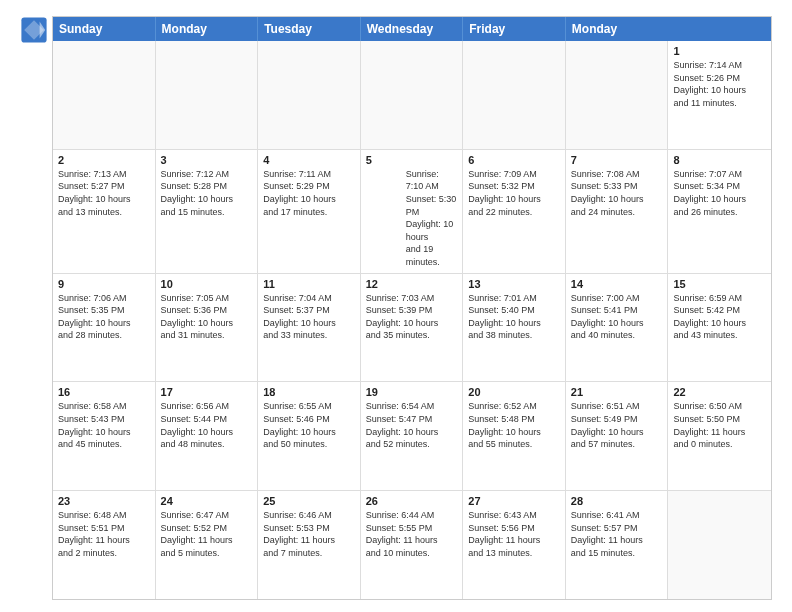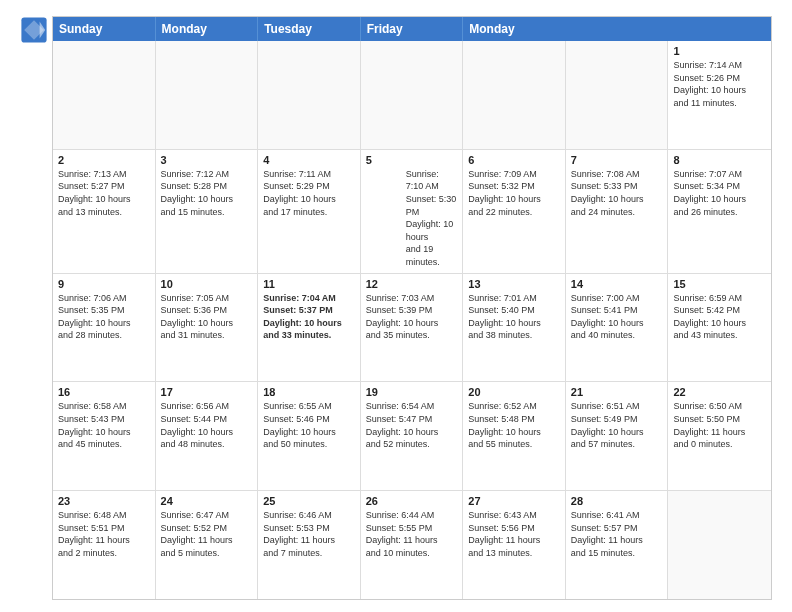--- a/index.html
+++ b/index.html
@@ -130,20 +130,21 @@
       <h1></h1>
       <h2></h2>
     </div>
   </div>
 
   <div class="calendar">
     <div class="cal-header">
     <div class="cal-header-cell">Sunday</div>
         <div class="cal-header-cell">Monday</div>
         <div class="cal-header-cell">Tuesday</div>
+        <div class="cal-header-cell">Wednesday</div>
         <div class="cal-header-cell">Friday</div>
         <div class="cal-header-cell">Monday</div>
       </div>
     <div class="cal-body">
     <div class="cal-row">
           <div class="cal-cell empty"></div>
           <div class="cal-cell empty"></div>
           <div class="cal-cell empty"></div>
           <div class="cal-cell empty"></div>
           <div class="cal-cell empty"></div>
@@ -217,21 +218,21 @@
           </div>
           <div class="cal-cell">
             <span class="day-num">10</span>
             <div class="cell-text" style="white-space: pre-line;">Sunrise: 7:05 AM
 Sunset: 5:36 PM
 Daylight: 10 hours
 and 31 minutes.</div>
           </div>
           <div class="cal-cell">
             <span class="day-num">11</span>
-            <div class="cell-text" style="white-space: pre-line; font-weight: bold;">Sunrise: 7:04 AM
+            <div class="cell-text" style="white-space: pre-line;">Sunrise: 7:04 AM
 Sunset: 5:37 PM
 Daylight: 10 hours
 and 33 minutes.</div>
           </div>
           <div class="cal-cell">
             <span class="day-num">12</span>
             <div class="cell-text" style="white-space: pre-line;">Sunrise: 7:03 AM
 Sunset: 5:39 PM
 Daylight: 10 hours
 and 35 minutes.</div>

